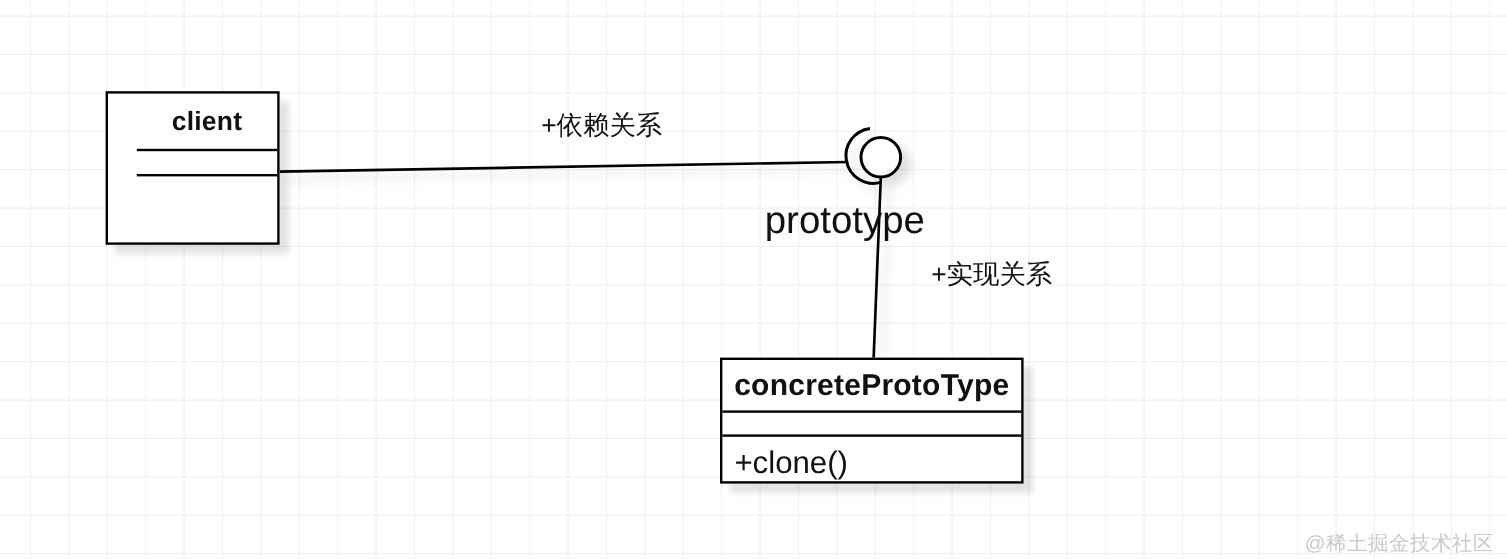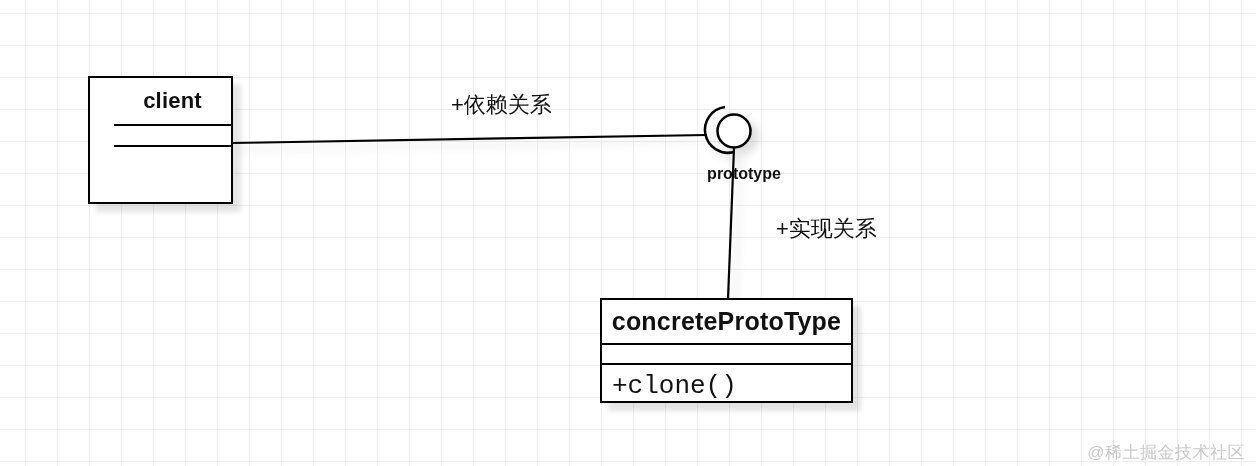--- a/index.html
+++ b/index.html
@@ -50,21 +50,20 @@
   .class-box .class-attrs {
     box-sizing: border-box;
     border-top: 2.5px solid #000000;
   }
   .class-box .class-methods {
     box-sizing: border-box;
     border-top: 2.5px solid #000000;
     flex: 1;
     padding: 6px 0 0 10px;
     color: #111111;
-    font-family: Liberation Mono, monospace;
   }
   .class-box.client-box {
     left: 88px;
     top: 76px;
     width: 145px;
     height: 128px;
     padding-left: 24px;
   }
   .client-box .class-name { height: 46px; font-size: 22px; }
   .client-box .class-attrs { height: 21px; }
@@ -80,25 +79,25 @@
   .edge-label {
     position: absolute;
     color: #111111;
     font-size: 22px;
     white-space: nowrap;
   }
   .dep-label { left: 409px; top: 90px; margin-left: 42px; }
   .real-label { left: 776px; top: 214px; }
   .iface-label {
     position: absolute;
-    left: 744px;
+    left: 704px;
     top: 165px;
     transform: translateX(-50%);
-    font-size: 16px;
-    font-weight: bold;
+    font-size: 32px;
+    font-weight: normal;
     color: #111111;
     white-space: nowrap;
   }
   .watermark {
     position: absolute;
     right: 11px;
     top: 429px;
     font-size: 17px;
     color: #c9c9c9;
     letter-spacing: 0.5px;

